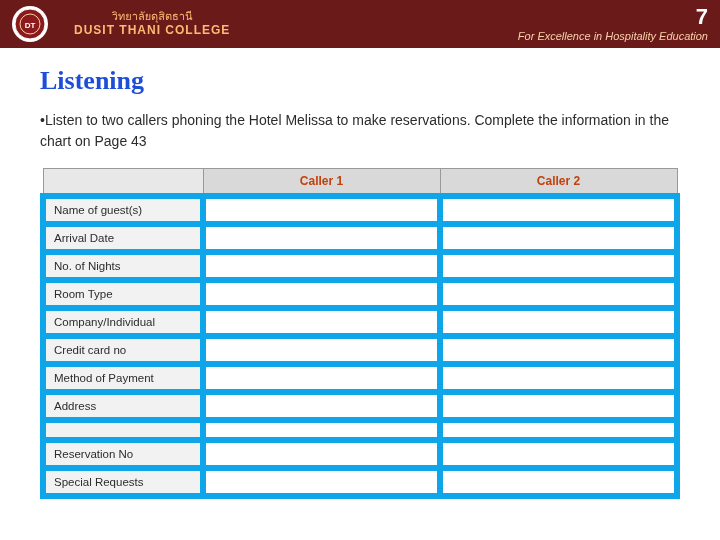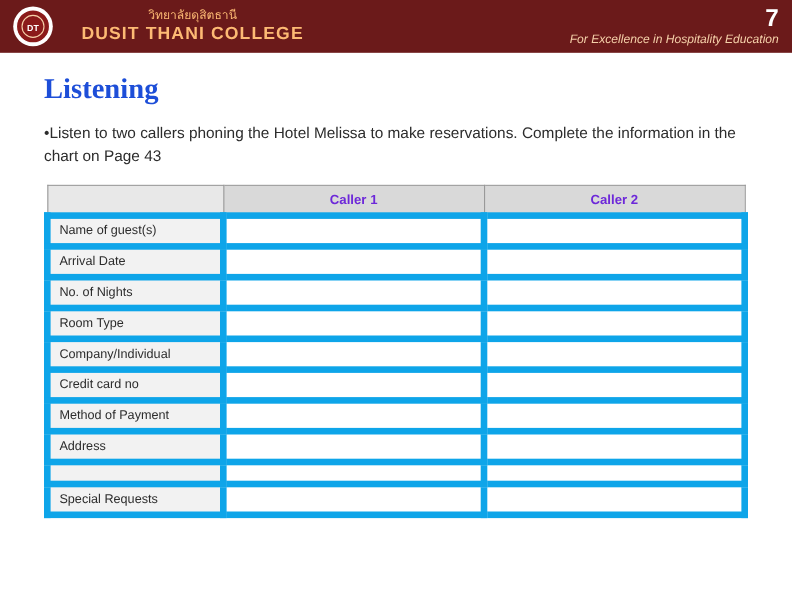--- a/index.html
+++ b/index.html
@@ -42,21 +42,21 @@
     .logo-text {
       color: #fdba74;
       line-height: 1.2;
       text-align: center;
     }
     .logo-thai {
       font-size: 11px;
       display: block;
     }
     .logo-eng {
-      font-size: 16px;
+      font-size: 12px;
       font-weight: bold;
       letter-spacing: 1px;
       display: block;
     }
     .page-number {
       color: #ffffff;
       font-size: 22px;
       font-weight: bold;
       position: absolute;
       right: 12px;
@@ -97,21 +97,21 @@
       width: 100%;
       border-collapse: collapse;
       font-size: 12px;
     }
     .data-table th {
       background: #d9d9d9;
       border: 1px solid #999;
       padding: 5px 8px;
       text-align: center;
       font-weight: bold;
-      color: #6d28d9;
+      color: #c2410c;
     }
     .data-table th.empty-header {
       background: #e8e8e8;
       width: 160px;
     }
     .data-table td {
       border: 6px solid #0ea5e9;
       padding: 5px 8px;
       color: #2c2c2c;
     }
@@ -205,19 +205,24 @@
         <td class="row-label">Address</td>
         <td class="caller-cell"></td>
         <td class="caller-cell"></td>
       </tr>
       <tr class="address-row2">
         <td class="row-label" style="border-top:none;"></td>
         <td class="caller-cell" style="border-top:none;"></td>
         <td class="caller-cell" style="border-top:none;"></td>
       </tr>
       <tr>
+        <td class="row-label">Reservation No</td>
+        <td class="caller-cell"></td>
+        <td class="caller-cell"></td>
+      </tr>
+      <tr>
         <td class="row-label">Special Requests</td>
         <td class="caller-cell"></td>
         <td class="caller-cell"></td>
       </tr>
     </tbody>
   </table>
 </div>
 
 </body></html>

